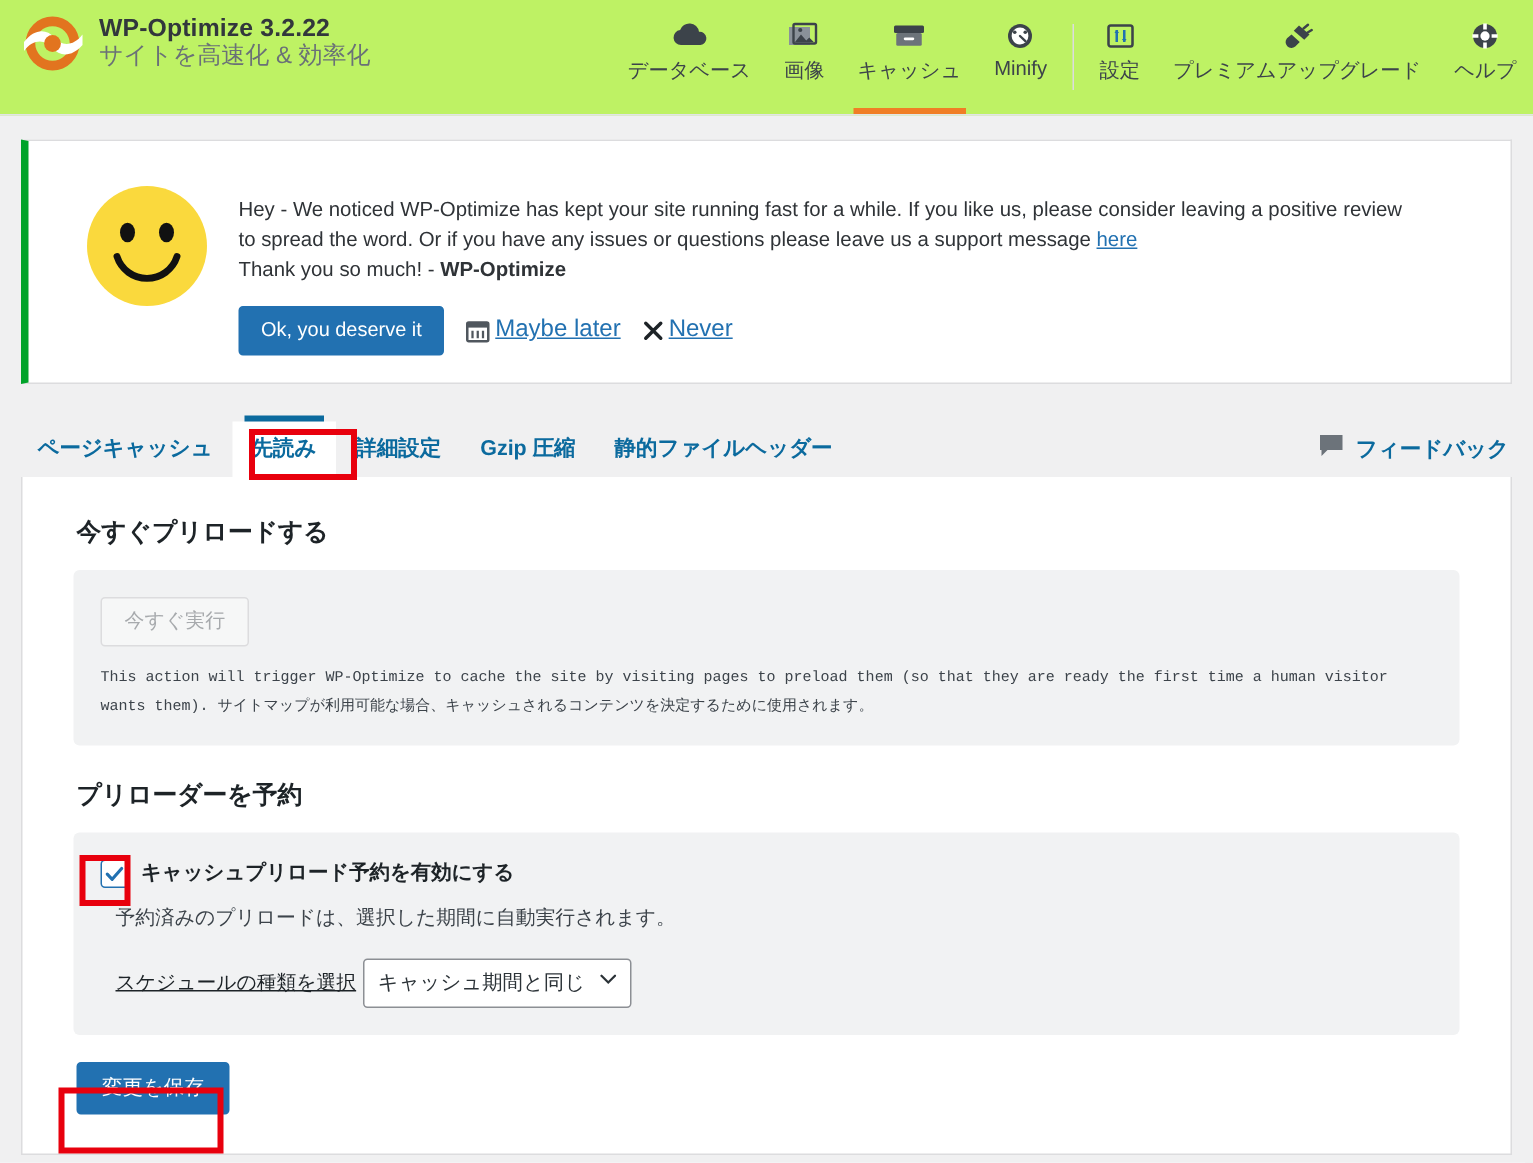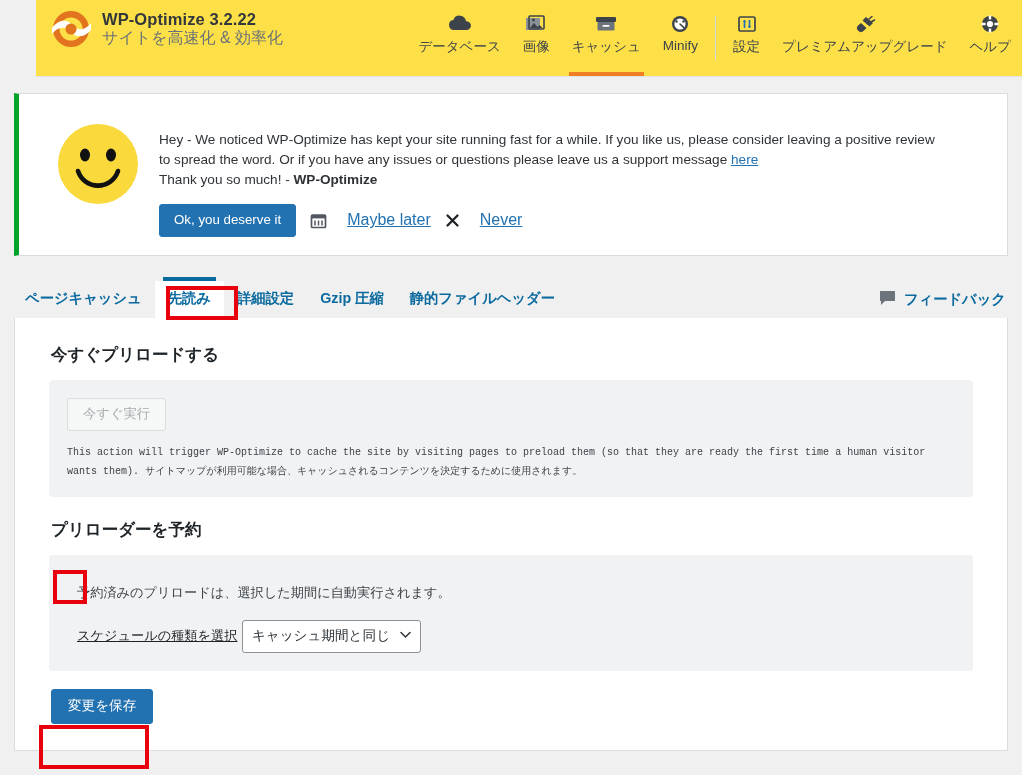--- a/index.html
+++ b/index.html
@@ -8,26 +8,25 @@
     width: 1022px; height: 775px;
     background: #f0f0f1;
     font-family: "Liberation Sans", "DejaVu Sans", sans-serif;
     overflow: hidden;
   }
 
   
   .header {
     position: relative;
     height: 77px;
-    background: #fde047;
+    background: #bef264;
     border-bottom: 1px solid #e2e4e7;
     display: flex;
     align-items: flex-start;
     overflow: hidden;
-    margin-left: 36px;
   }
   .brand {
     display: flex;
     align-items: center;
     gap: 10px;
     padding: 8px 0 0 14px;
   }
   .logo-mark { width: 42px; height: 42px; flex: none; position: relative; }
   .brand-text { line-height: 1.18; }
   .brand-title {
@@ -107,21 +106,21 @@
     background: #2271b1;
     color: #fff;
     border: 1px solid #2271b1;
     border-radius: 3px;
     font-size: 13.3px;
     padding: 7px 14px 8px;
     cursor: pointer;
     font-family: inherit;
     line-height: 1.2;
   }
-  .mini-action { display: flex; align-items: center; gap: 20px; }
+  .mini-action { display: flex; align-items: center; gap: 3px; }
   .cal-icon, .x-icon { display: inline-flex; }
 
   
   .tabrow {
     display: flex;
     align-items: flex-end;
     margin-top: 22px;
     padding-left: 12px;
     position: relative;
     height: 40px;
@@ -440,20 +439,28 @@
   <div class="section-title">今すぐプリロードする</div>
 
   <div class="card">
     <button class="btn-disabled" disabled="">今すぐ実行</button>
     <div class="card-desc">This action will trigger WP-Optimize to cache the site by visiting pages to preload them (so that they are ready the first time a human visitor wants them). サイトマップが利用可能な場合、キャッシュされるコンテンツを決定するために使用されます。</div>
   </div>
 
   <div class="section-title" style="margin-top:22px">プリローダーを予約</div>
 
   <div class="card">
+    <div class="chk-row">
+      <span class="checkbox">
+        <svg width="15" height="15" viewBox="0 0 15 15">
+          <path d="M2.5 7.8l3.3 3.4 6.3-7.2" fill="none" stroke="#2271b1" stroke-width="2.1" stroke-linecap="round" stroke-linejoin="round"></path>
+        </svg>
+      </span>
+      <span class="chk-label">キャッシュプリロード予約を有効にする</span>
+    </div>
 
     <div class="chk-sub">予約済みのプリロードは、選択した期間に自動実行されます。</div>
 
     <div class="field">
       <div class="field-label">スケジュールの種類を選択</div>
       <div class="select">
         <span>キャッシュ期間と同じ</span>
         <span class="caret">
           <svg width="11" height="8" viewBox="0 0 11 8">
               <path d="M1 1.5l4.5 4.5L10 1.5" fill="none" stroke="#2c3338" stroke-width="1.5" stroke-linecap="round"></path>

